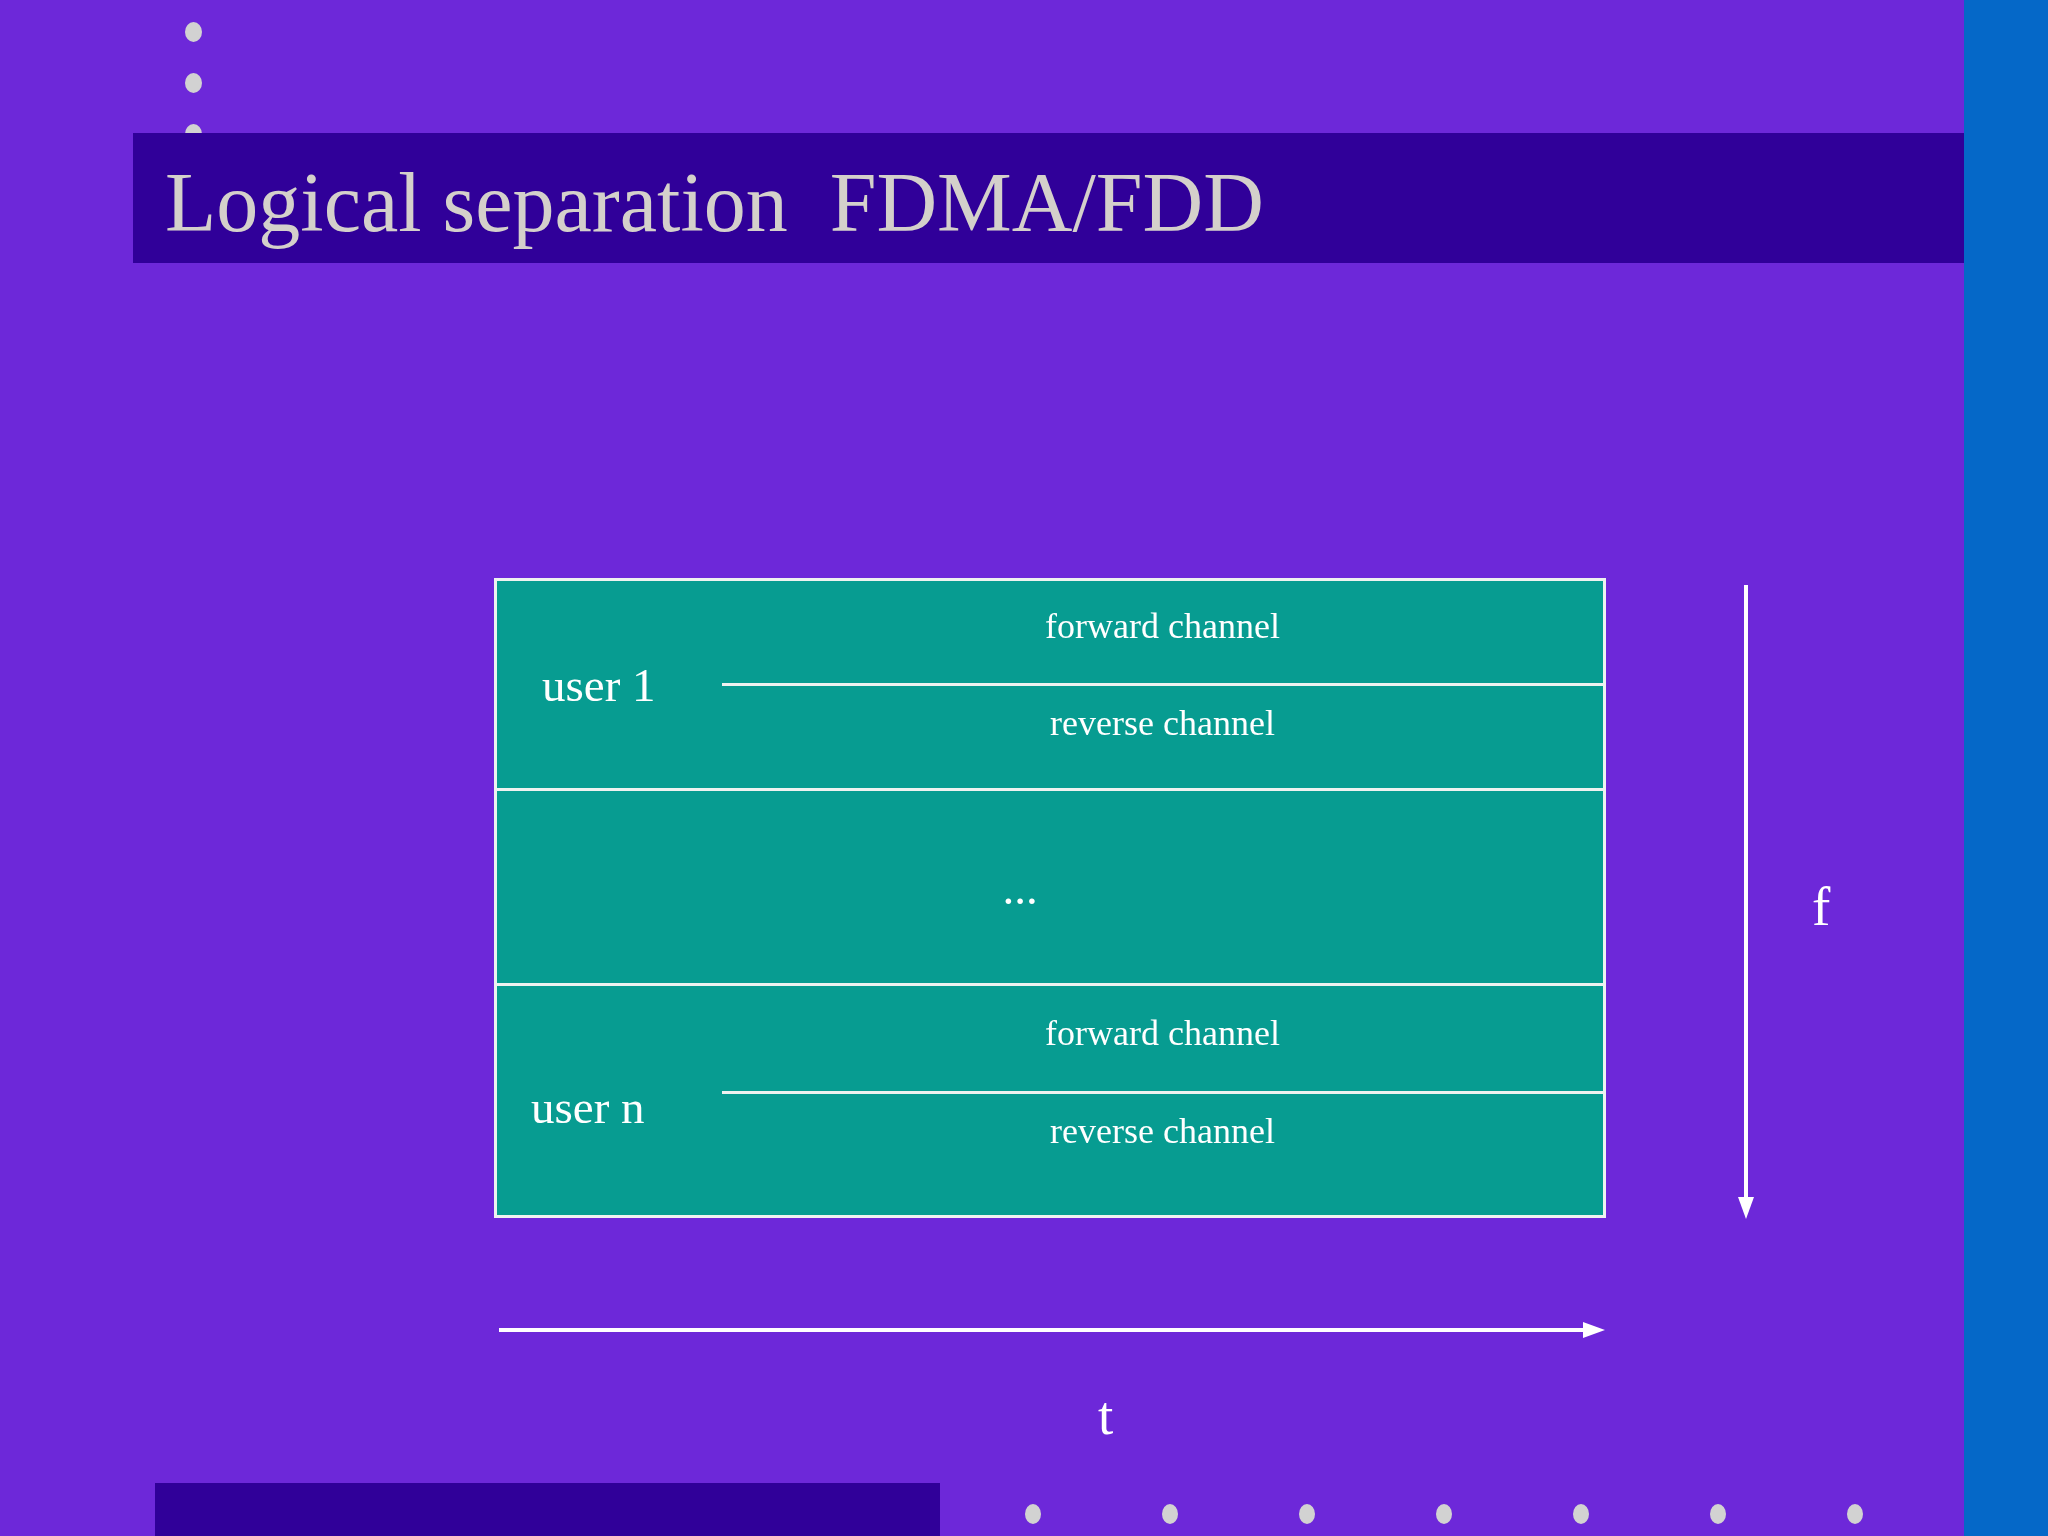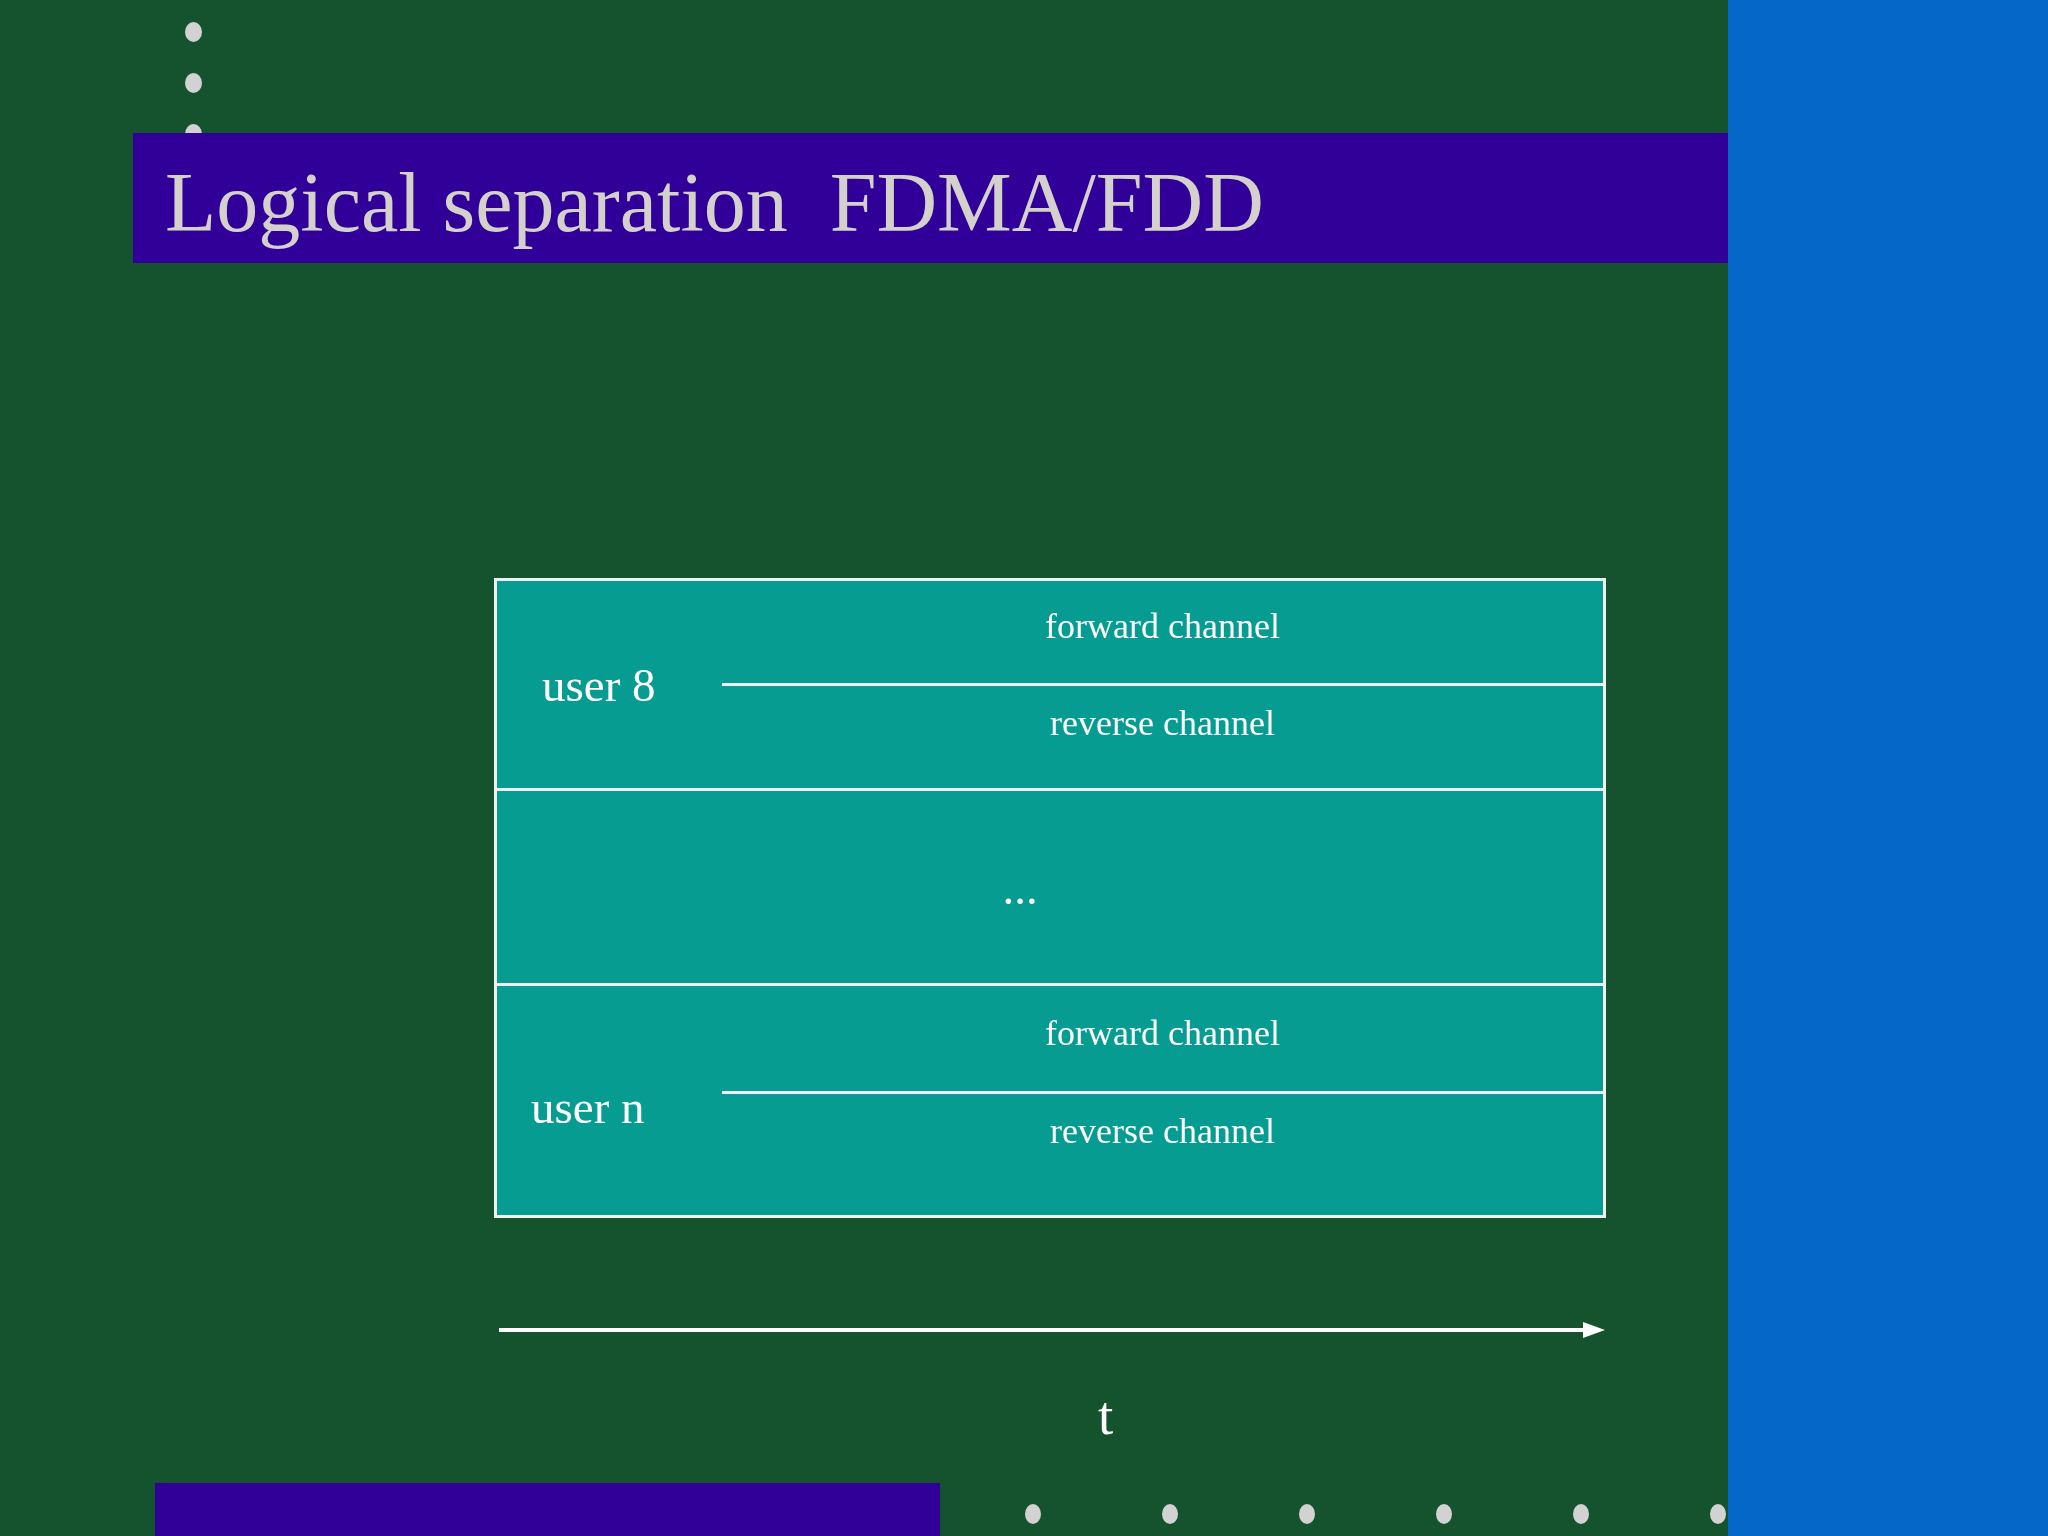--- a/index.html
+++ b/index.html
@@ -3,23 +3,23 @@
 <meta charset="utf-8">
 <title>Logical separation FDMA/FDD</title>
 <style>
   html, body {
     margin: 0;
     padding: 0;
     background: #0568c8;
   }
   #slide {
     position: relative;
-    width: 1728px;
+    width: 1964px;
     height: 1536px;
-    background: #14532d;
+    background: #6d28d9;
     overflow: hidden;
     font-family: "Liberation Serif", "DejaVu Serif", serif;
     text-decoration: underline;
   }
 
   
   .topdot {
     position: absolute;
     width: 17px;
     height: 20px;
@@ -231,21 +231,21 @@
   <div class="topdot d2"></div>
   <div class="topdot d3"></div>
 
   <div id="title-band"></div>
   <div id="title-text">Logical separation  FDMA/FDD</div>
 
   <div id="diagram">
     <div class="grid-table">
 
       <div class="user-row row-user1">
-        <div class="user-label">user 8</div>
+        <div class="user-label">user 1</div>
         <div class="chan-wrap">
           <div class="chan-text chan-fwd">forward channel</div>
           <div class="chan-divider"></div>
           <div class="chan-text chan-rev">reverse channel</div>
         </div>
       </div>
 
       <div class="user-row row-mid">
         <div class="ellipsis-text">...</div>
       </div>

